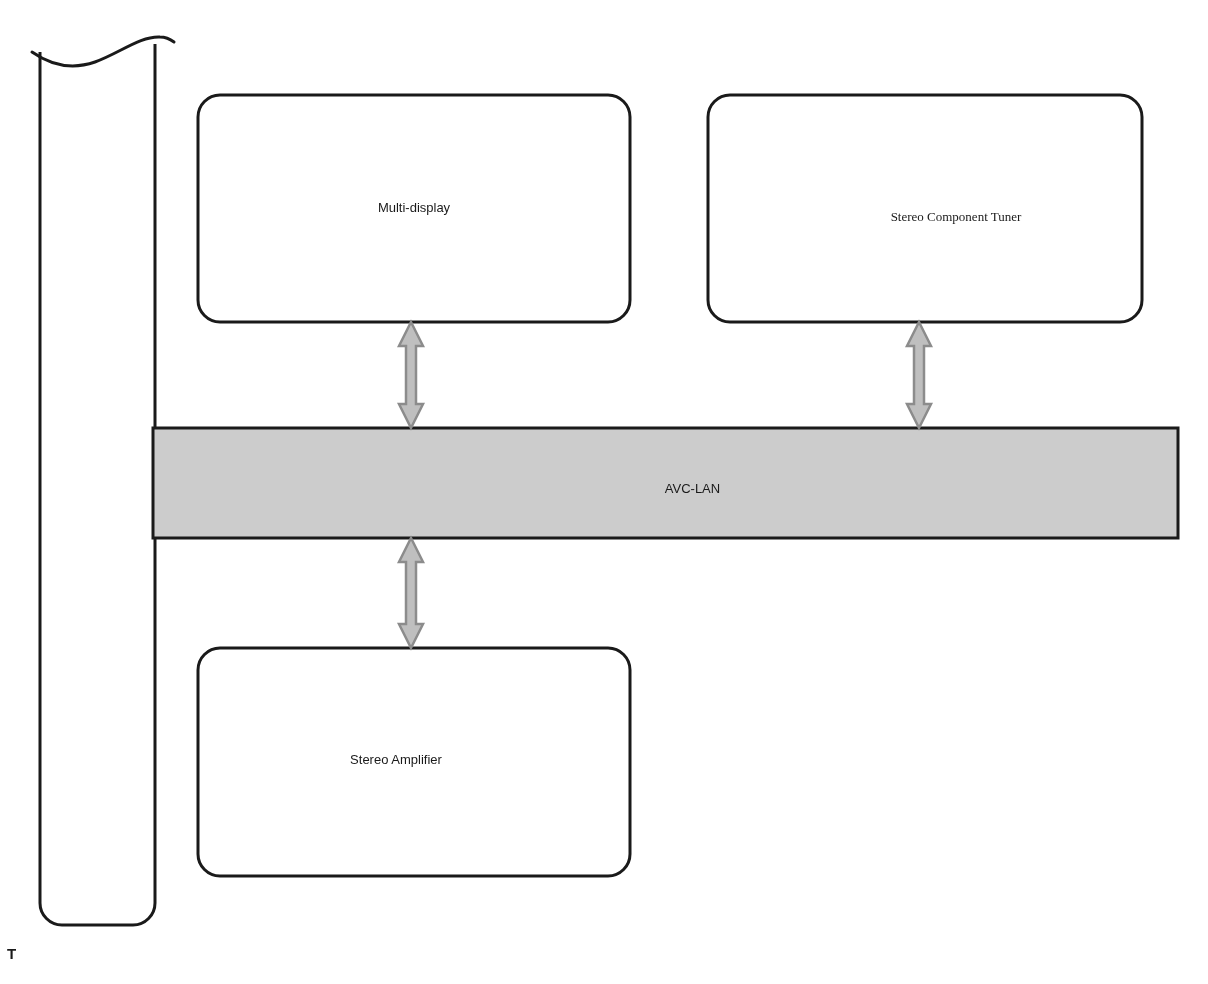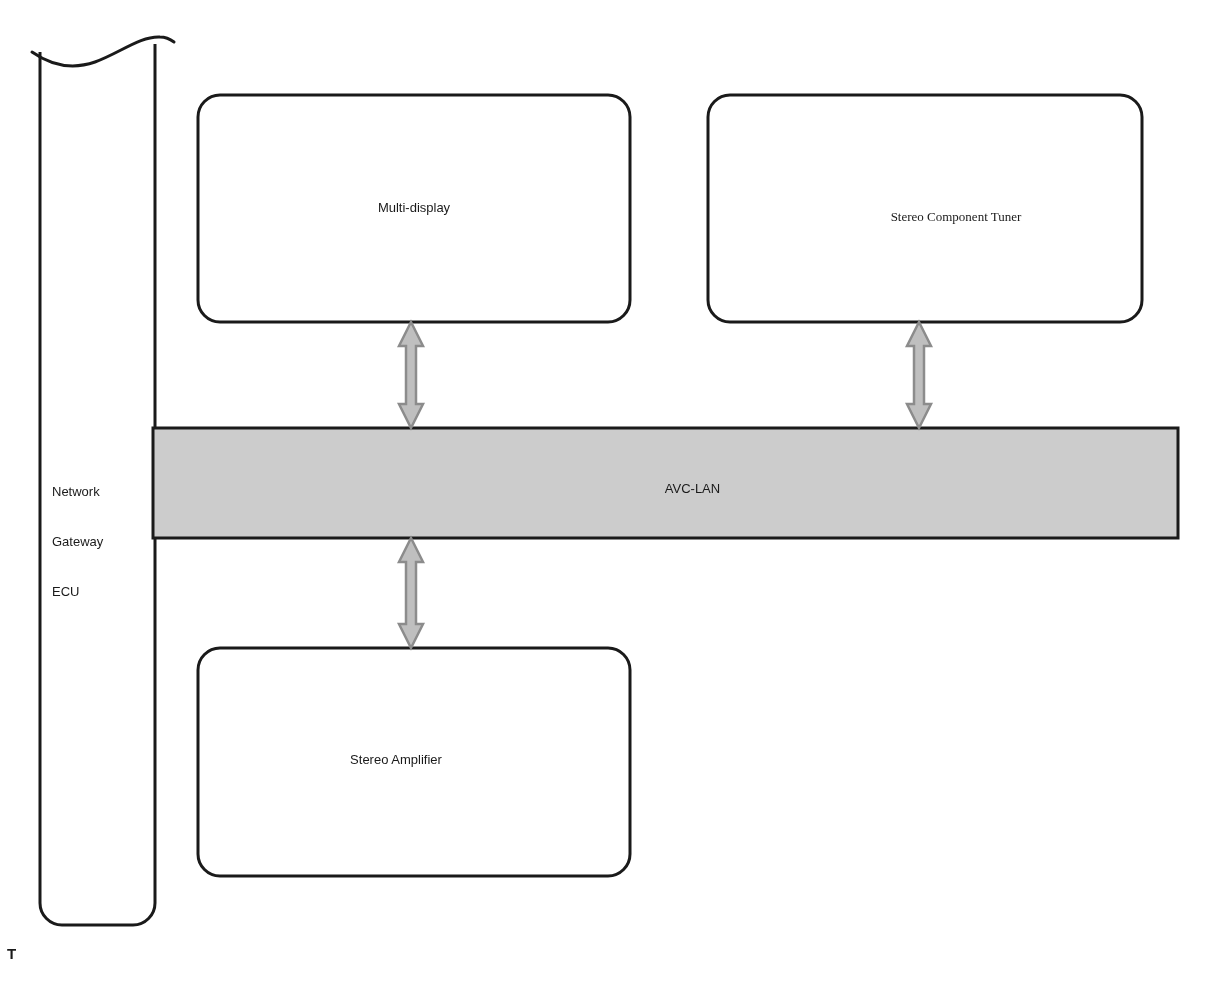--- a/index.html
+++ b/index.html
@@ -126,25 +126,20 @@
                L 423,624
                L 411,648
                L 399,624
                L 406,624
                L 406,562
                L 399,562
                Z" fill="#bfbfbf" stroke="#8c8c8c" stroke-width="2.5" stroke-linejoin="miter"></path>
     </g>
   </svg>
 
-  <div class="node-label left-aligned" style="left:52px; top:451px; width:110px;">
-    <div>Network</div>
-    <div>Gateway</div>
-    <div>ECU</div>
-  </div>
 
   <div class="node-label" style="left:198px; top:201px; width:432px;">Multi-display</div>
 
   <div class="node-label" style="left:708px; top:210px; width:496px;font-family:Liberation Serif, serif;">Stereo Component Tuner</div>
 
   <div class="node-label" style="left:153px; top:482px; width:1025px;padding-left:27px;">AVC-LAN</div>
 
   <div class="node-label" style="left:198px; top:753px; width:356px;padding-left:20px;">Stereo Amplifier</div>
 
   <div id="corner-mark">T</div>

